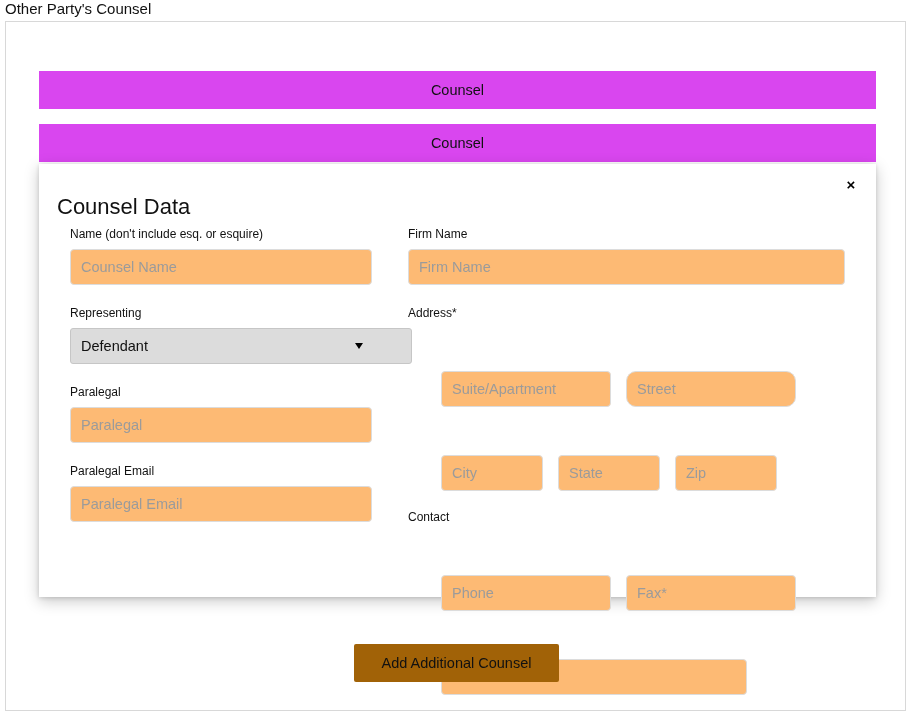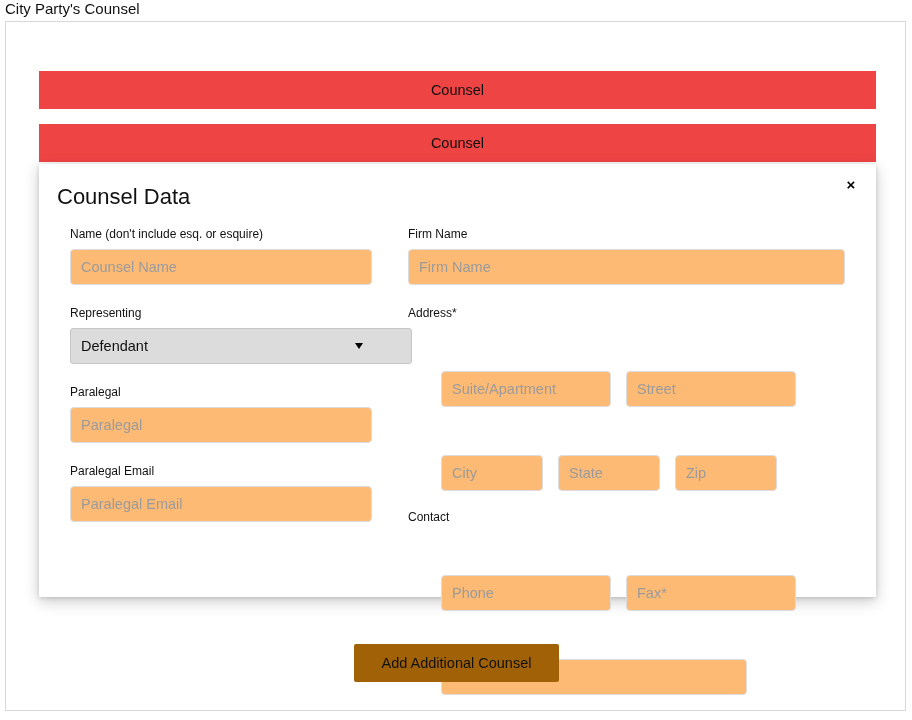--- a/index.html
+++ b/index.html
@@ -41,21 +41,21 @@
     border: 1px solid #d8d8d8;
     background: #ffffff;
   }
 
   
   .counsel-bar {
     position: absolute;
     left: 33px;
     width: 837px;
     height: 38px;
-    background: #ef4444;
+    background: #d946ef;
     color: #111111;
     font-size: 14.5px;
     display: flex;
     align-items: center;
     justify-content: center;
     cursor: pointer;
   }
   .counsel-bar.bar-1 { top: 49px; }
   .counsel-bar.bar-2 { top: 102px; }
 
@@ -86,21 +86,21 @@
     cursor: pointer;
     background: none;
     border: none;
     padding: 0;
     font-family: "Liberation Sans", sans-serif;
   }
 
   .modal-title {
     position: absolute;
     left: 18px;
-    top: 19px;
+    top: 29px;
     font-size: 22px;
     line-height: 28px;
     color: #111111;
     font-weight: normal;
     margin: 0;
   }
 
   .modal-body {
     position: absolute;
     left: 0;
@@ -168,21 +168,21 @@
 
   .w-left  { width: 302px; }
 
   .group { margin-bottom: 18px; }
 
   
   .row { display: flex; gap: 15px; margin-bottom: 16px; padding-left: 33px; margin-top: 48px; }
 
   .w-firm   { width: 437px; }
   .w-suite  { width: 170px; }
-  .w-street { width: 170px; }
+  .w-street { width: 170px; border-radius: 10px; }
   .w-city   { width: 102px; }
   .w-state  { width: 102px; }
   .w-zip    { width: 102px; }
   .w-phone  { width: 170px; }
   .w-fax    { width: 170px; }
   .w-email  { width: 306px; }
 
   .label-row { padding-left: 0; margin-bottom: 5px; }
 
   
@@ -202,21 +202,21 @@
     display: flex;
     align-items: center;
     justify-content: center;
   }
 </style>
 </head>
 <body>
 
 <div id="page">
 
-  <div class="section-heading">City Party's Counsel</div>
+  <div class="section-heading">Other Party's Counsel</div>
 
   <div class="panel">
 
     <div class="counsel-bar bar-1">
       <span>Counsel</span>
     </div>
 
     <div class="counsel-bar bar-2">
       <span>Counsel</span>
     </div>

